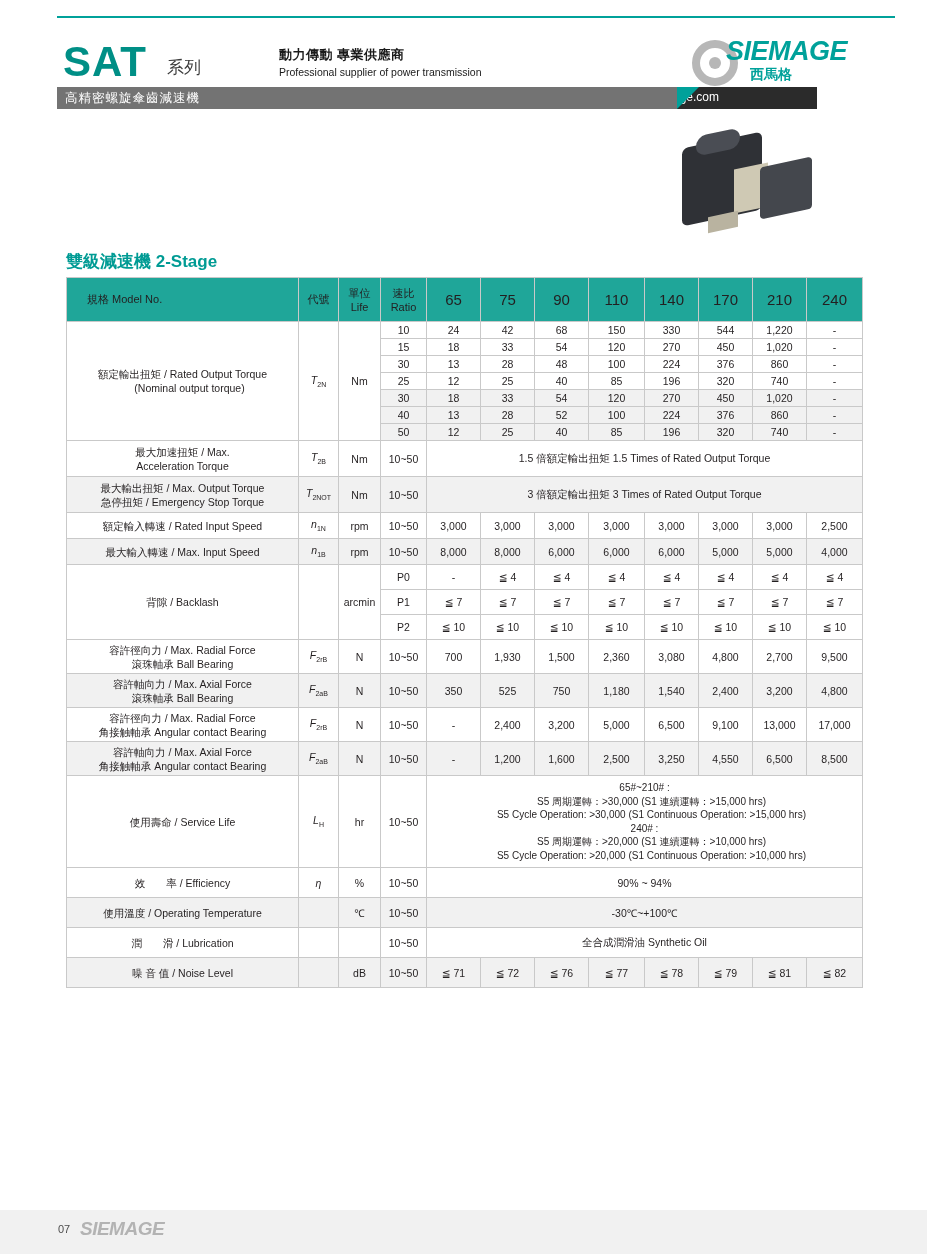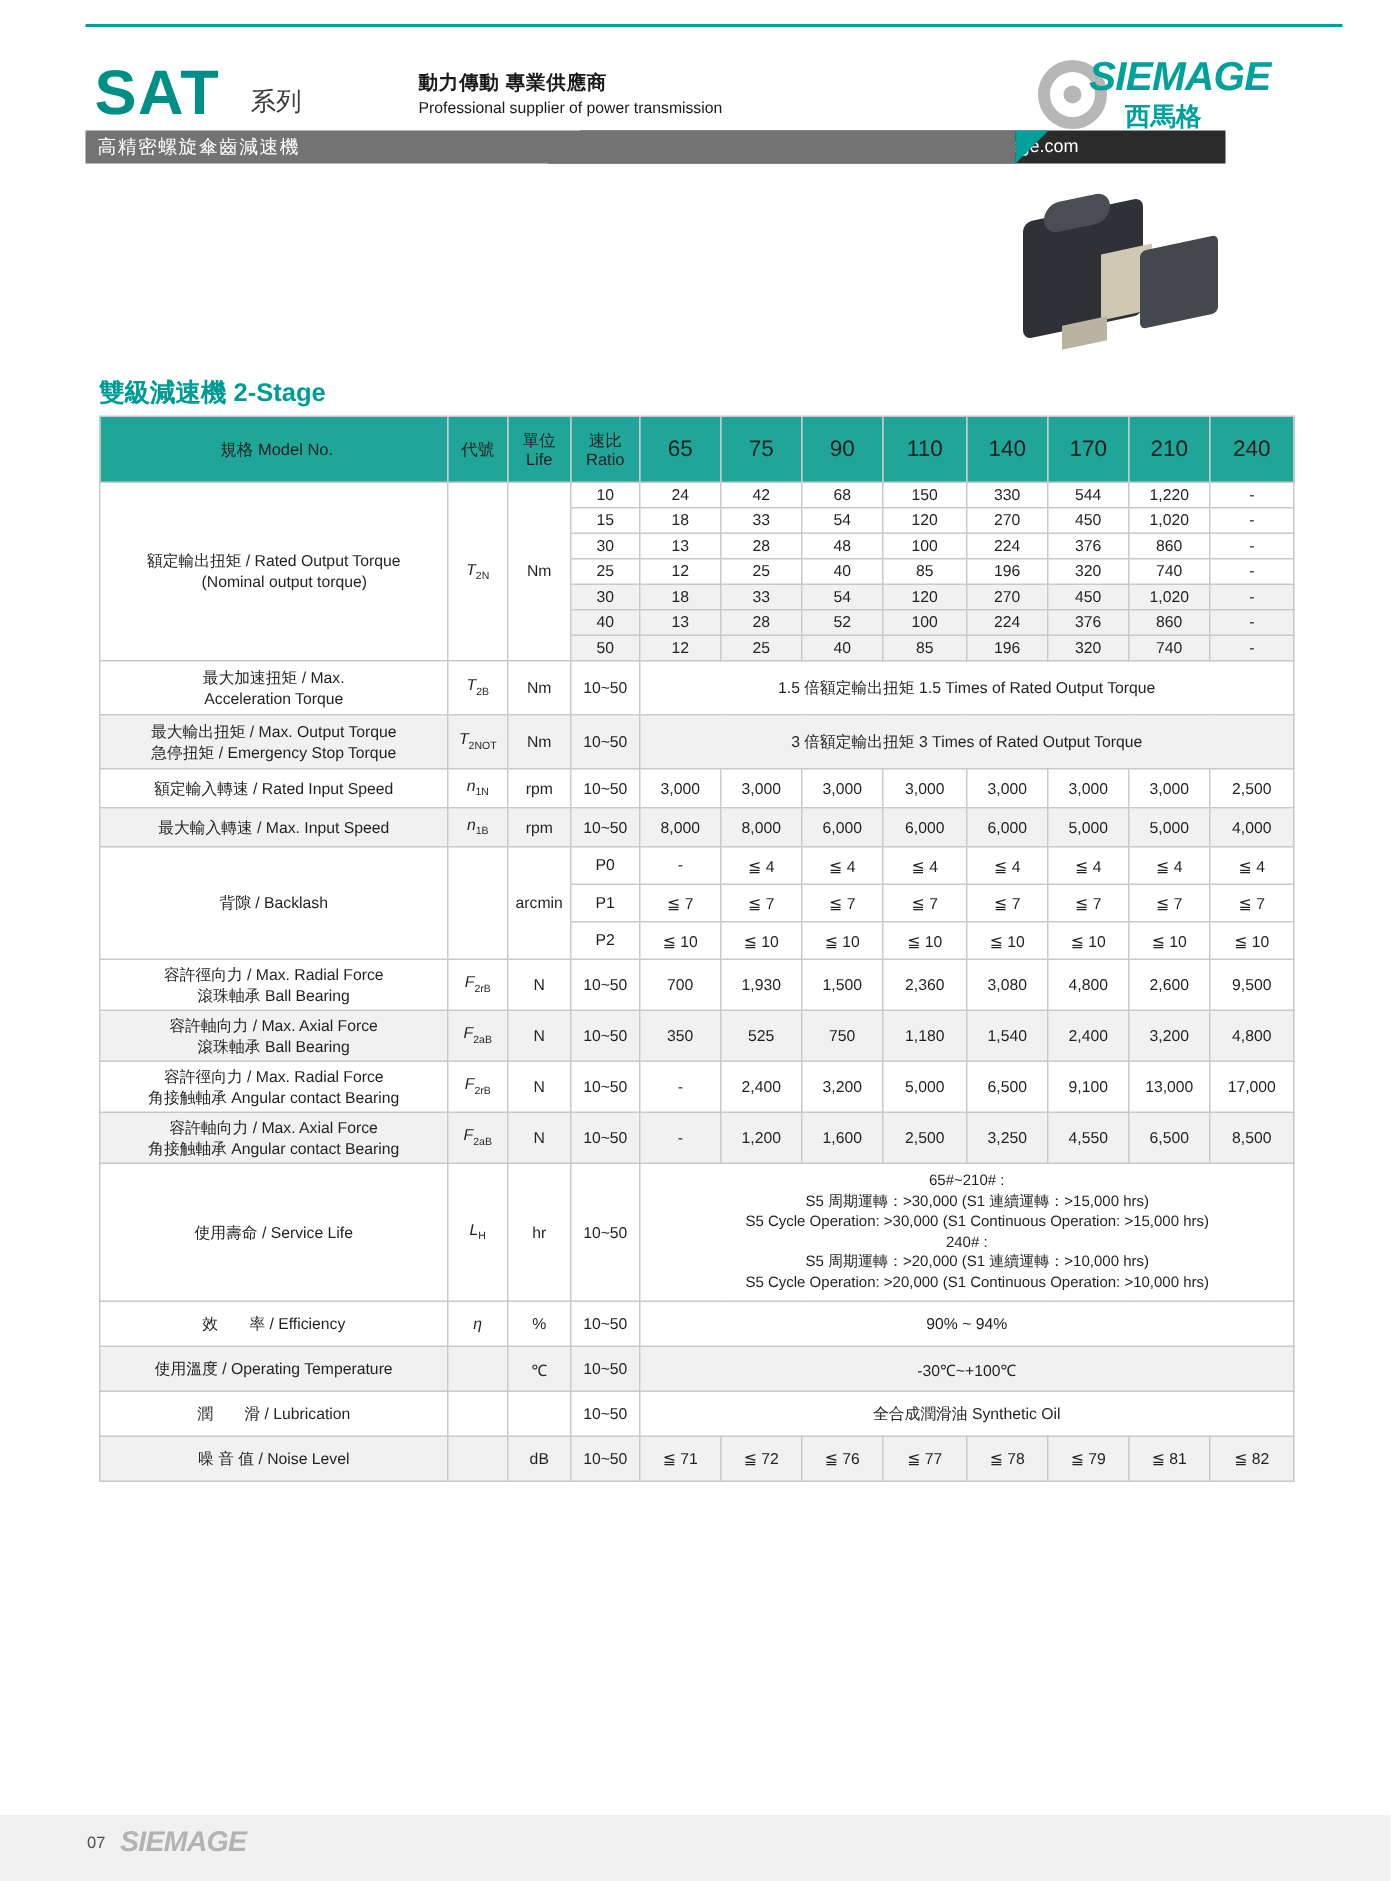--- a/index.html
+++ b/index.html
@@ -72,21 +72,21 @@
   }
   .logo .gear:before{
     content:""; position:absolute; left:9px; top:9px; width:12px; height:12px;
     border-radius:50%; background:#b7b7b7;
   }
   .logo .siemage {
     position:absolute; left:34px; top:2px; font-size:27px; font-weight:bold;
     color:#00a19a; font-style:italic; letter-spacing:-0.5px;
   }
   .logo .cn {
-    position:absolute; left:58px; top:32px; font-size:17px; font-weight:bold; color:#00a19a;
+    position:absolute; left:58px; top:32px; font-size:14px; font-weight:bold; color:#00a19a;
   }
 
   
   .main-title {
     position:absolute; left:66px; top:163px;
     font-size:27px; color:#009b94; font-weight:bold;
   }
 
   
   .photo { position:absolute; left:672px; top:118px; width:148px; height:135px; }
@@ -129,21 +129,21 @@
     padding:2px 4px;
     text-align:center;
     vertical-align:middle;
     color:#231f20;
     font-weight:normal;
   }
   thead th {
     background:#1fa699; color:#ffffff; height:44px; font-size:11px;
   }
   thead th.big { font-size:15px; }
-  thead th.name { text-align:center; padding-left:8px; font-size:11px; }
+  thead th.name { text-align:left; padding-left:20px; font-size:11px; }
   .lbl {
     text-align:left; padding-left:8px; line-height:14px;
   }
   .row-alt td { background:#f1f1f1; }
   .sub { font-size:7px; vertical-align:sub; }
   .ital { font-style:italic; }
   td.lifecell {
     text-align:left; padding:4px 6px; line-height:13.5px; font-size:10px;
   }
   .indent1 { padding-left:14px; display:block; }
@@ -431,21 +431,21 @@
           <span class="ital">F</span><span class="sub">2rB</span>
         </td>
         <td>N</td>
         <td>10~50</td>
         <td>700</td>
         <td>1,930</td>
         <td>1,500</td>
         <td>2,360</td>
         <td>3,080</td>
         <td>4,800</td>
-        <td>2,600</td>
+        <td>2,700</td>
         <td>9,500</td>
       </tr>
 
       <tr class="row-alt" style="height:34px">
         <td class="lbl">
           <span>容許軸向力 / Max. Axial Force</span><br>
           <span>滾珠軸承 Ball Bearing</span>
         </td>
         <td>
           <span class="ital">F</span><span class="sub">2aB</span>

